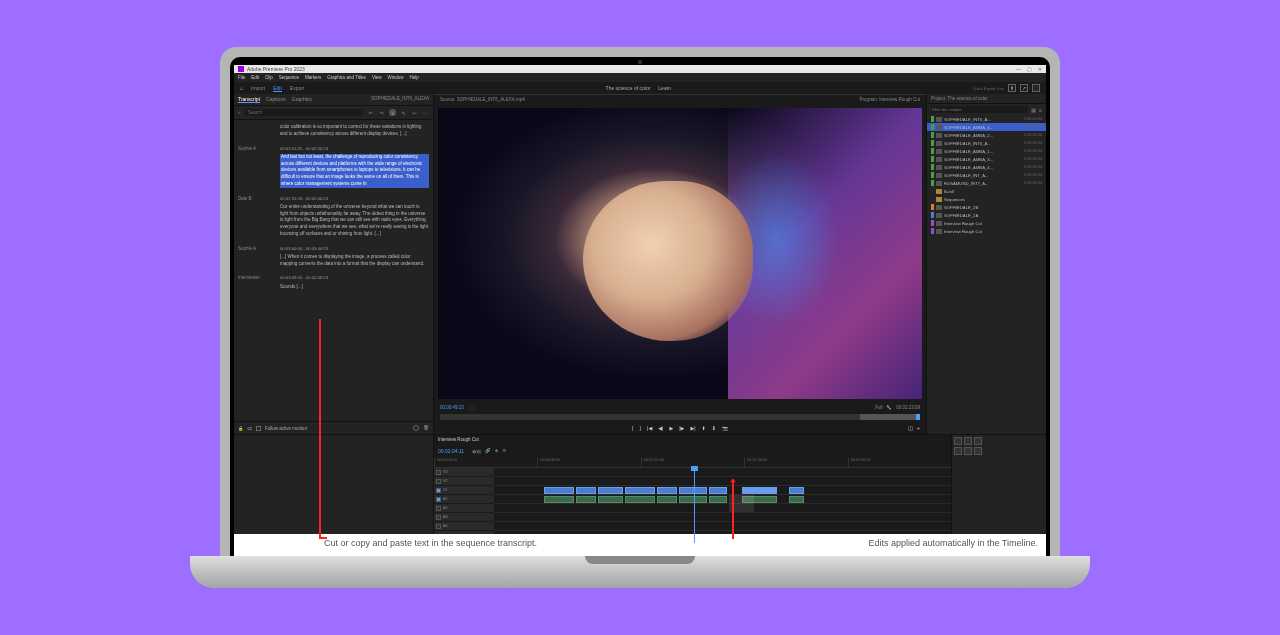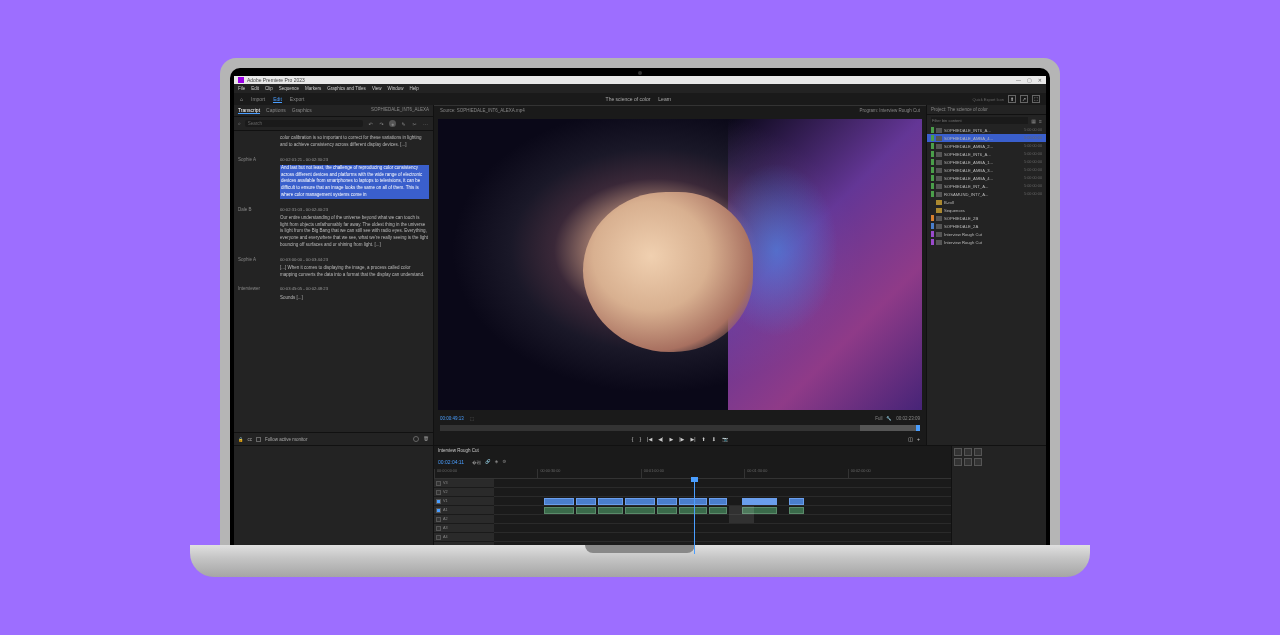--- a/index.html
+++ b/index.html
@@ -485,18 +485,24 @@
                 <div class="ess-swatch"></div>
               </div>
             <div class="ess-row">
                 <div class="ess-swatch"></div>
                 <div class="ess-swatch"></div>
                 <div class="ess-swatch"></div>
               </div>
           </div>
         </div>
 
+        <div class="annotation-bar" style="height:22px">
+          <div class="red-line-left"></div>
+          <div class="red-line-right"></div>
+          <span class="anno-left">Cut or copy and paste text in the sequence transcript.</span>
+          <span class="anno-right">Edits applied automatically in the Timeline.</span>
+        </div>
 
       </div>
     </div>
   </div>
   <div class="laptop-base"></div>
 </div>
 
 </body></html>

